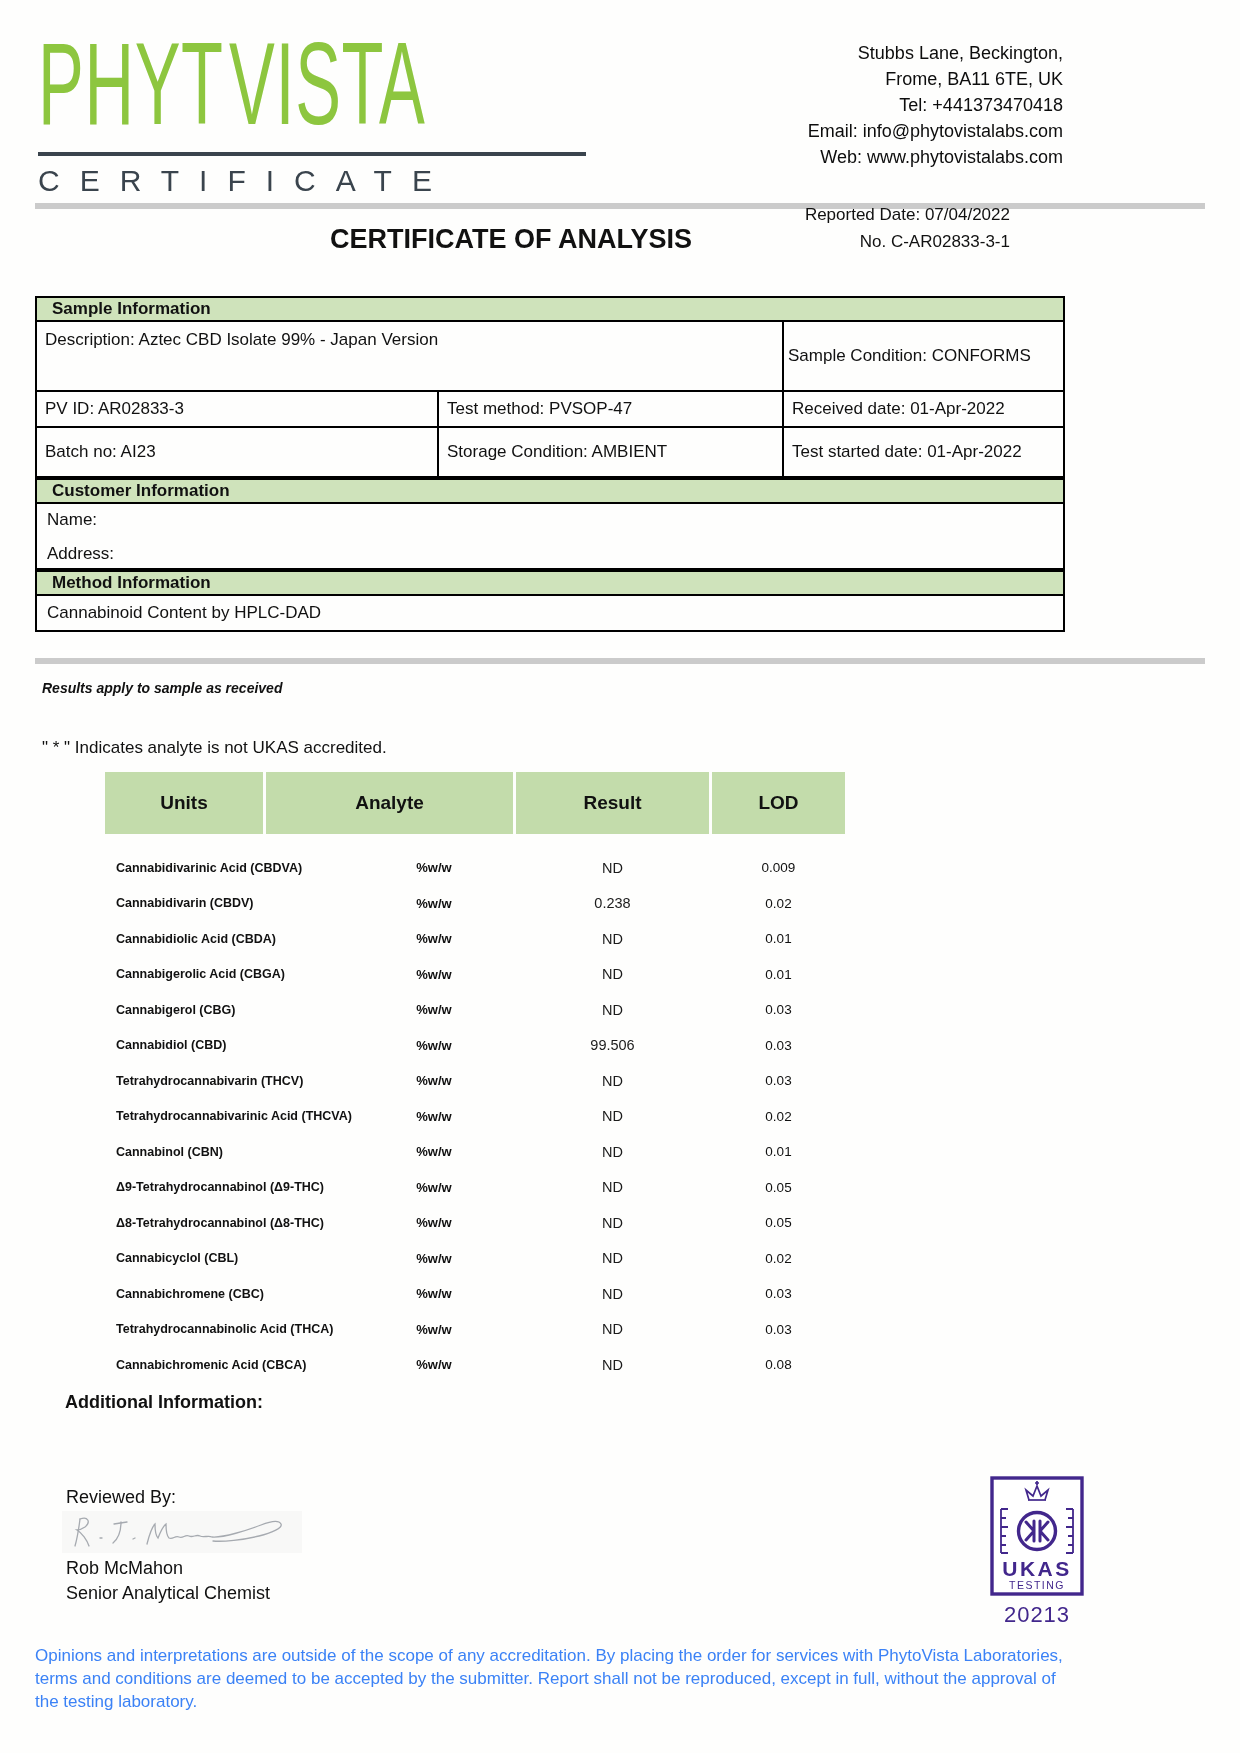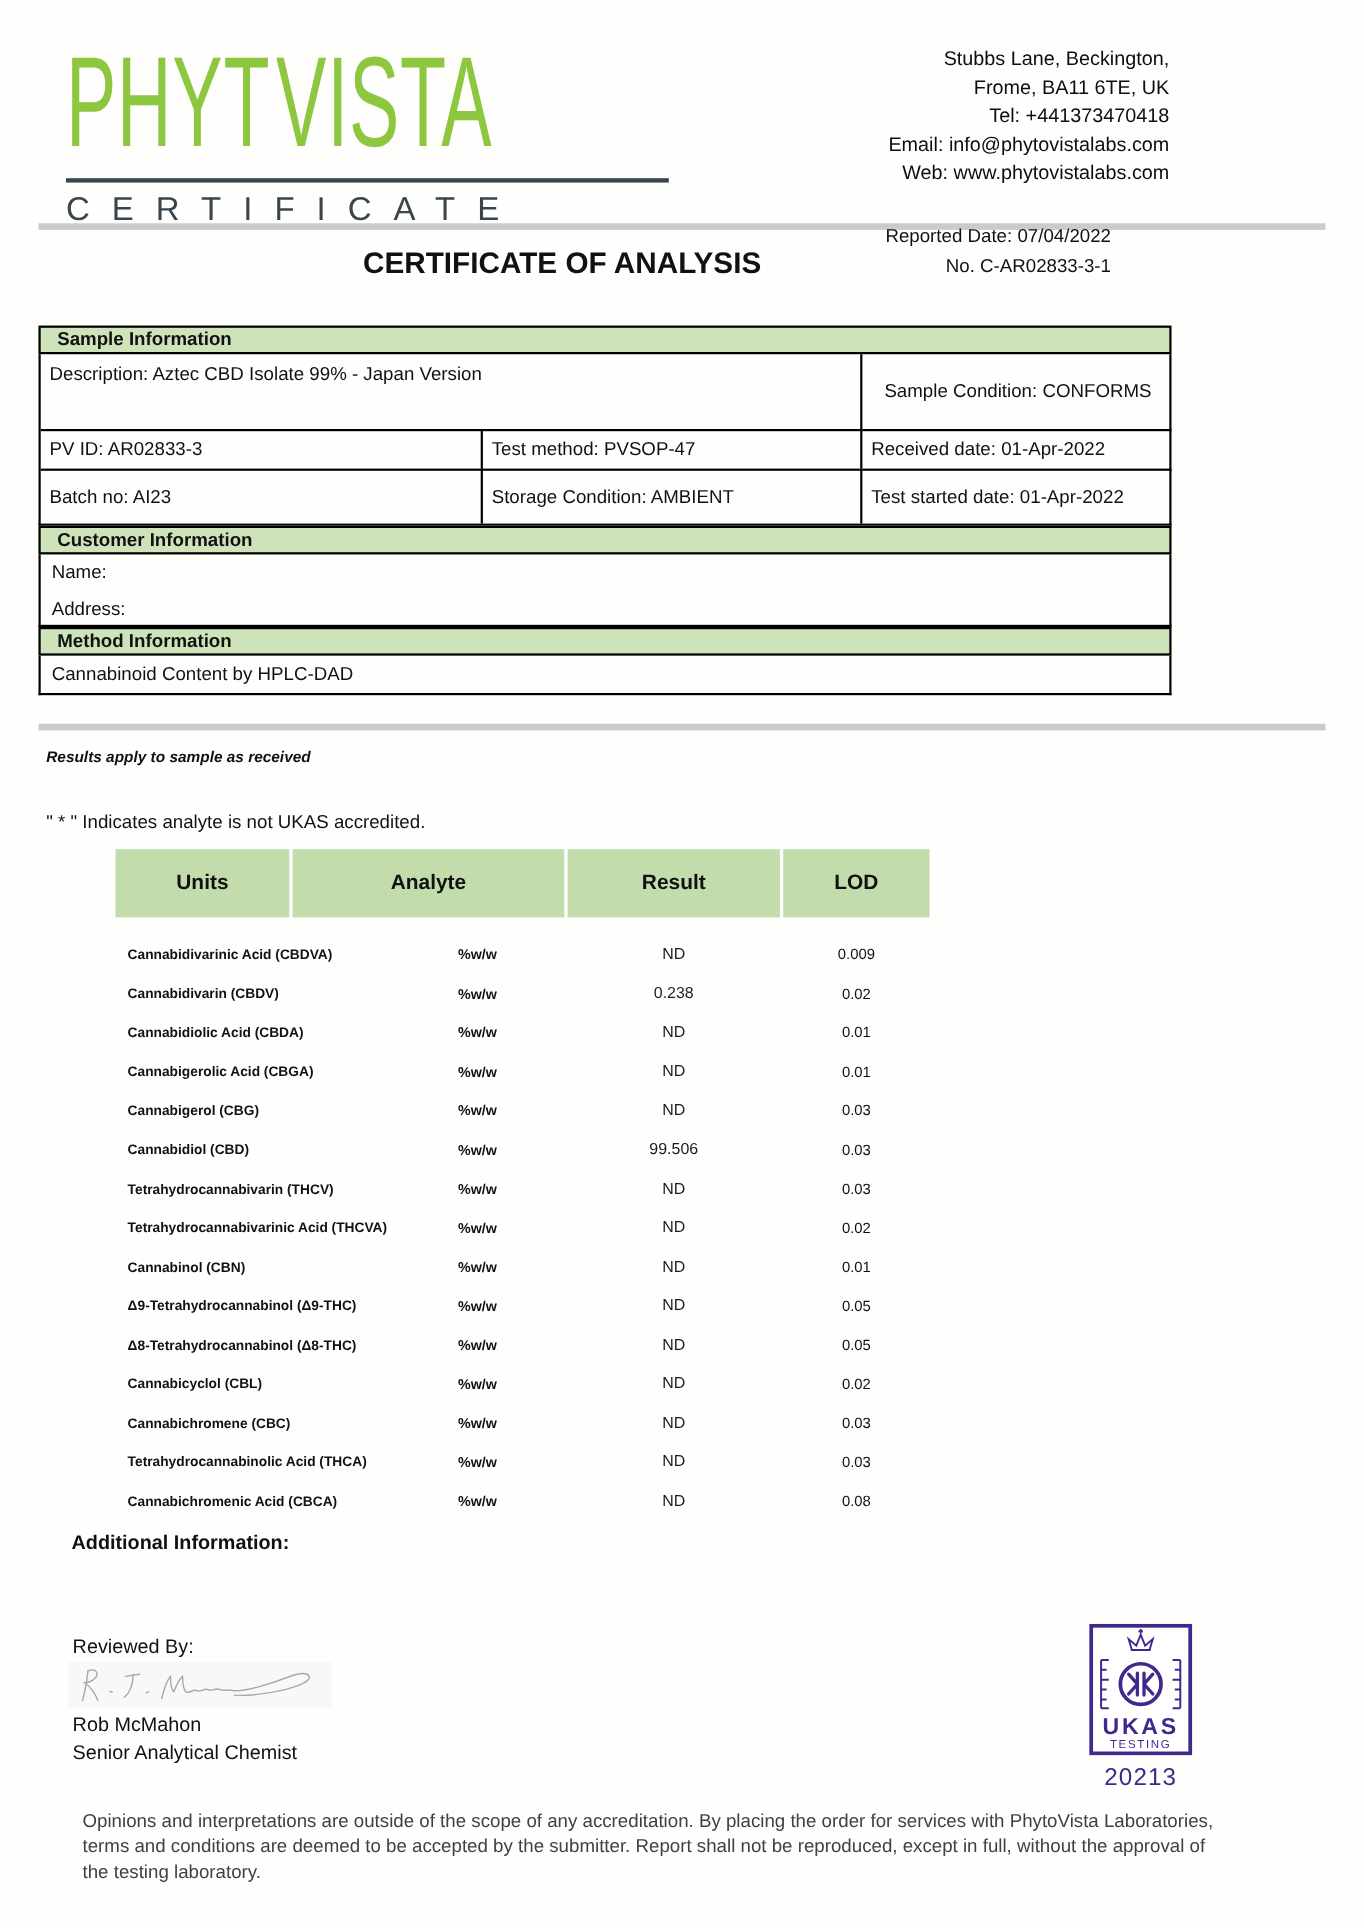--- a/index.html
+++ b/index.html
@@ -16,21 +16,21 @@
     position:relative;
     width:1240px;height:1753px;
     background:#fefefd;
     font-family:"Liberation Sans", sans-serif;
     color:#111;
     overflow:hidden;
     margin:0 auto;
   }
 
   
-  .logo-block{position:absolute;top:48px;left:38px;width:560px;margin-left:22px;}
+  .logo-block{position:absolute;top:38px;left:38px;width:560px;}
   .brand-row{
     display:flex;align-items:center;
     font-size:104px;font-weight:400;letter-spacing:1px;
     color:var(--brand-green);
     transform:scale(0.66,1.12);transform-origin:left bottom;
     white-space:nowrap;line-height:1;
   }
   .brand-row svg{margin:0 4px;}
   .lab-row{
     margin-top:10px;width:548px;
@@ -53,21 +53,21 @@
 
   
   .info-block{position:absolute;top:296px;left:35px;width:1030px;font-size:17px;}
   .section-bar{
     border:2px solid #000;background:var(--bar-green);
     height:26px;display:flex;align-items:center;
     padding-left:15px;font-weight:bold;font-size:17px;
   }
   .sample-grid{display:grid;grid-template-columns:402px 345px 281px;border:2px solid #000;border-top:none;}
   .sg-desc{grid-column:1/3;height:68px;padding:8px 8px;border-right:2px solid #000;}
-  .sg-cond{display:flex;align-items:center;padding-left:20px;}
+  .sg-cond{display:flex;align-items:center;padding-left:4px;}
   .sg-cell{border-top:2px solid #000;height:36px;display:flex;align-items:center;padding-left:8px;}
   .sg-r3{height:50px;}
   .br{border-right:2px solid #000;}
   .cust-box{border:2px solid #000;border-top:none;height:66px;padding:6px 10px;}
   .cust-box .addr{margin-top:14px;}
   .method-box{border:2px solid #000;border-top:none;height:36px;display:flex;align-items:center;padding-left:10px;}
 
   
   .results-note{position:absolute;top:680px;left:42px;font-size:14px;font-weight:bold;font-style:italic;}
   .indicates-note{position:absolute;top:738px;left:42px;font-size:17px;}
@@ -96,21 +96,21 @@
   
   .reviewed-label{position:absolute;top:1487px;left:66px;font-size:18px;}
   .signature-box{position:absolute;top:1511px;left:62px;width:240px;height:42px;background:#f8f8f7;}
   .signer{position:absolute;top:1556px;left:66px;font-size:18px;line-height:25px;}
 
   
   .ukas-wrap{position:absolute;top:1476px;left:989px;width:96px;text-align:center;}
   .ukas-number{margin-top:2px;color:var(--ukas-purple);font-size:22px;letter-spacing:1px;}
 
   
-  .footer{position:absolute;top:1644px;left:35px;width:1150px;font-size:17px;line-height:23px;color:#404040;margin-left:40px;}
+  .footer{position:absolute;top:1644px;left:35px;width:1150px;font-size:17px;line-height:23px;color:#3b82f6;}
 </style>
 </head>
 <body>
 
 <div class="page">
 
   <div class="logo-block">
     <div class="brand-row">
       <span>PHYT</span>
       <svg width="78" height="100" viewBox="0 0 72 92">

